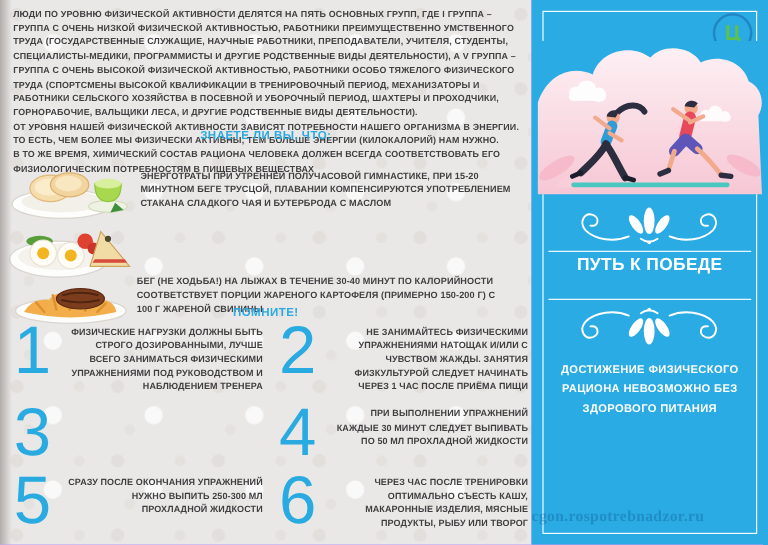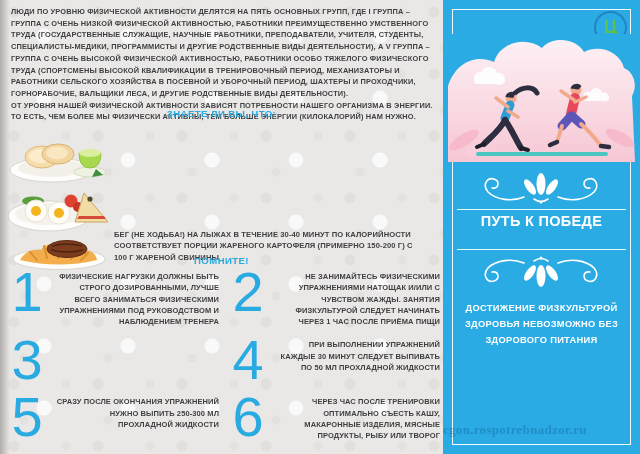--- a/index.html
+++ b/index.html
@@ -89,37 +89,39 @@
 </head>
 <body>
 
 <div class="poster">
 
   <div class="left-area">
 
     <div class="intro">
       <p>ЛЮДИ ПО УРОВНЮ ФИЗИЧЕСКОЙ АКТИВНОСТИ ДЕЛЯТСЯ НА ПЯТЬ ОСНОВНЫХ ГРУПП, ГДЕ I ГРУППА – ГРУППА С ОЧЕНЬ НИЗКОЙ ФИЗИЧЕСКОЙ АКТИВНОСТЬЮ, РАБОТНИКИ ПРЕИМУЩЕСТВЕННО УМСТВЕННОГО ТРУДА (ГОСУДАРСТВЕННЫЕ СЛУЖАЩИЕ, НАУЧНЫЕ РАБОТНИКИ, ПРЕПОДАВАТЕЛИ, УЧИТЕЛЯ, СТУДЕНТЫ, СПЕЦИАЛИСТЫ-МЕДИКИ, ПРОГРАММИСТЫ И ДРУГИЕ РОДСТВЕННЫЕ ВИДЫ ДЕЯТЕЛЬНОСТИ), А V ГРУППА – ГРУППА С ОЧЕНЬ ВЫСОКОЙ ФИЗИЧЕСКОЙ АКТИВНОСТЬЮ, РАБОТНИКИ ОСОБО ТЯЖЕЛОГО ФИЗИЧЕСКОГО ТРУДА (СПОРТСМЕНЫ ВЫСОКОЙ КВАЛИФИКАЦИИ В ТРЕНИРОВОЧНЫЙ ПЕРИОД, МЕХАНИЗАТОРЫ И РАБОТНИКИ СЕЛЬСКОГО ХОЗЯЙСТВА В ПОСЕВНОЙ И УБОРОЧНЫЙ ПЕРИОД, ШАХТЕРЫ И ПРОХОДЧИКИ, ГОРНОРАБОЧИЕ, ВАЛЬЩИКИ ЛЕСА, И ДРУГИЕ РОДСТВЕННЫЕ ВИДЫ ДЕЯТЕЛЬНОСТИ).</p>
       <p>ОТ УРОВНЯ НАШЕЙ ФИЗИЧЕСКОЙ АКТИВНОСТИ ЗАВИСЯТ ПОТРЕБНОСТИ НАШЕГО ОРГАНИЗМА В ЭНЕРГИИ. ТО ЕСТЬ, ЧЕМ БОЛЕЕ МЫ ФИЗИЧЕСКИ АКТИВНЫ, ТЕМ БОЛЬШЕ ЭНЕРГИИ (КИЛОКАЛОРИЙ) НАМ НУЖНО.</p>
+      <p>В ТО ЖЕ ВРЕМЯ, ХИМИЧЕСКИЙ СОСТАВ РАЦИОНА ЧЕЛОВЕКА ДОЛЖЕН ВСЕГДА СООТВЕТСТВОВАТЬ ЕГО ФИЗИОЛОГИЧЕСКИМ ПОТРЕБНОСТЯМ В ПИЩЕВЫХ ВЕЩЕСТВАХ</p>
     </div>
 
     <div class="section-heading" style="top:108px;">ЗНАЕТЕ ЛИ ВЫ, ЧТО:</div>
 
     <svg class="plate" style="left:8px;top:137px;" width="102" height="47" viewBox="0 0 102 47">
       <ellipse cx="44" cy="33" rx="42" ry="12" fill="#fdfdfc" stroke="#d9d5cf"></ellipse>
       <ellipse cx="44" cy="31" rx="34" ry="9" fill="#f3f0ea"></ellipse>
       <ellipse cx="34" cy="20" rx="17" ry="11" fill="#f5ddae" stroke="#e0b878"></ellipse>
       <ellipse cx="33" cy="19" rx="12" ry="7" fill="#fbeccb"></ellipse>
       <ellipse cx="50" cy="17" rx="16" ry="10" fill="#f1d49e" stroke="#dcb070"></ellipse>
       <ellipse cx="49" cy="16" rx="11" ry="6.5" fill="#f9e7c2"></ellipse>
       <ellipse cx="82" cy="35" rx="16" ry="5" fill="#eef2e2" stroke="#d5dabf"></ellipse>
       <path d="M71 16 q0 15 11 15 q11 0 11 -15 z" fill="#a8d84e" stroke="#8cc63f"></path>
       <ellipse cx="82" cy="16" rx="11" ry="4" fill="#d9ef9e"></ellipse>
       <path d="M88 32 l7 6 l-11 2 z" fill="#3e8f3e"></path>
     </svg>
 
+    <div class="know-text" style="left:117px;top:141px;width:318px;">ЭНЕРГОТРАТЫ ПРИ УТРЕННЕЙ ПОЛУЧАСОВОЙ ГИМНАСТИКЕ, ПРИ 15-20 МИНУТНОМ БЕГЕ ТРУСЦОЙ, ПЛАВАНИИ КОМПЕНСИРУЮТСЯ УПОТРЕБЛЕНИЕМ СТАКАНА СЛАДКОГО ЧАЯ И БУТЕРБРОДА С МАСЛОМ</div>
 
     <svg class="plate" style="left:6px;top:185px;" width="106" height="51" viewBox="0 0 106 51">
       <ellipse cx="43" cy="31" rx="41" ry="15" fill="#fdfdfc" stroke="#d9d5cf"></ellipse>
       <ellipse cx="43" cy="29" rx="34" ry="11" fill="#f5f2ee"></ellipse>
       <ellipse cx="27" cy="16" rx="11" ry="4.5" fill="#5a9e3c"></ellipse>
       <circle cx="30" cy="26" r="11" fill="#fffdf6" stroke="#e9e3d4"></circle>
       <circle cx="53" cy="28" r="11" fill="#fffdf6" stroke="#e9e3d4"></circle>
       <circle cx="30" cy="26" r="5" fill="#f3b51f"></circle>
       <circle cx="53" cy="28" r="5" fill="#f3b51f"></circle>
       <circle cx="65" cy="16" r="6.5" fill="#e04231"></circle>
@@ -257,18 +259,18 @@
       <ellipse cx="64" cy="19" rx="3.8" ry="9" fill="#fff" transform="rotate(-35 64 19)"></ellipse>
       <ellipse cx="86" cy="19" rx="3.8" ry="9" fill="#fff" transform="rotate(35 86 19)"></ellipse>
       <g stroke="#fff" stroke-width="1.6" fill="none" stroke-linecap="round">
         <path d="M58 29 C 46 34 30 32 22 24 C 16 17 21 9 28 11 C 34 13 33 21 26 20"></path>
         <path d="M92 29 C 104 34 120 32 128 24 C 134 17 129 9 122 11 C 116 13 117 21 124 20"></path>
         <path d="M68 31 q7 5 14 0"></path>
       </g>
       <circle cx="75" cy="34" r="1.5" fill="#fff"></circle>
     </svg>
 
-    <div class="panel-subtitle">ДОСТИЖЕНИЕ ФИЗКУЛЬТУРОЙ ЗДОРОВЬЯ НЕВОЗМОЖНО БЕЗ ЗДОРОВОГО ПИТАНИЯ</div>
+    <div class="panel-subtitle">ДОСТИЖЕНИЕ ФИЗИЧЕСКОГО РАЦИОНА НЕВОЗМОЖНО БЕЗ ЗДОРОВОГО ПИТАНИЯ</div>
 
     <div class="watermark">cgon.rospotrebnadzor.ru</div>
   </div>
 
 </div>
 
 </body></html>

